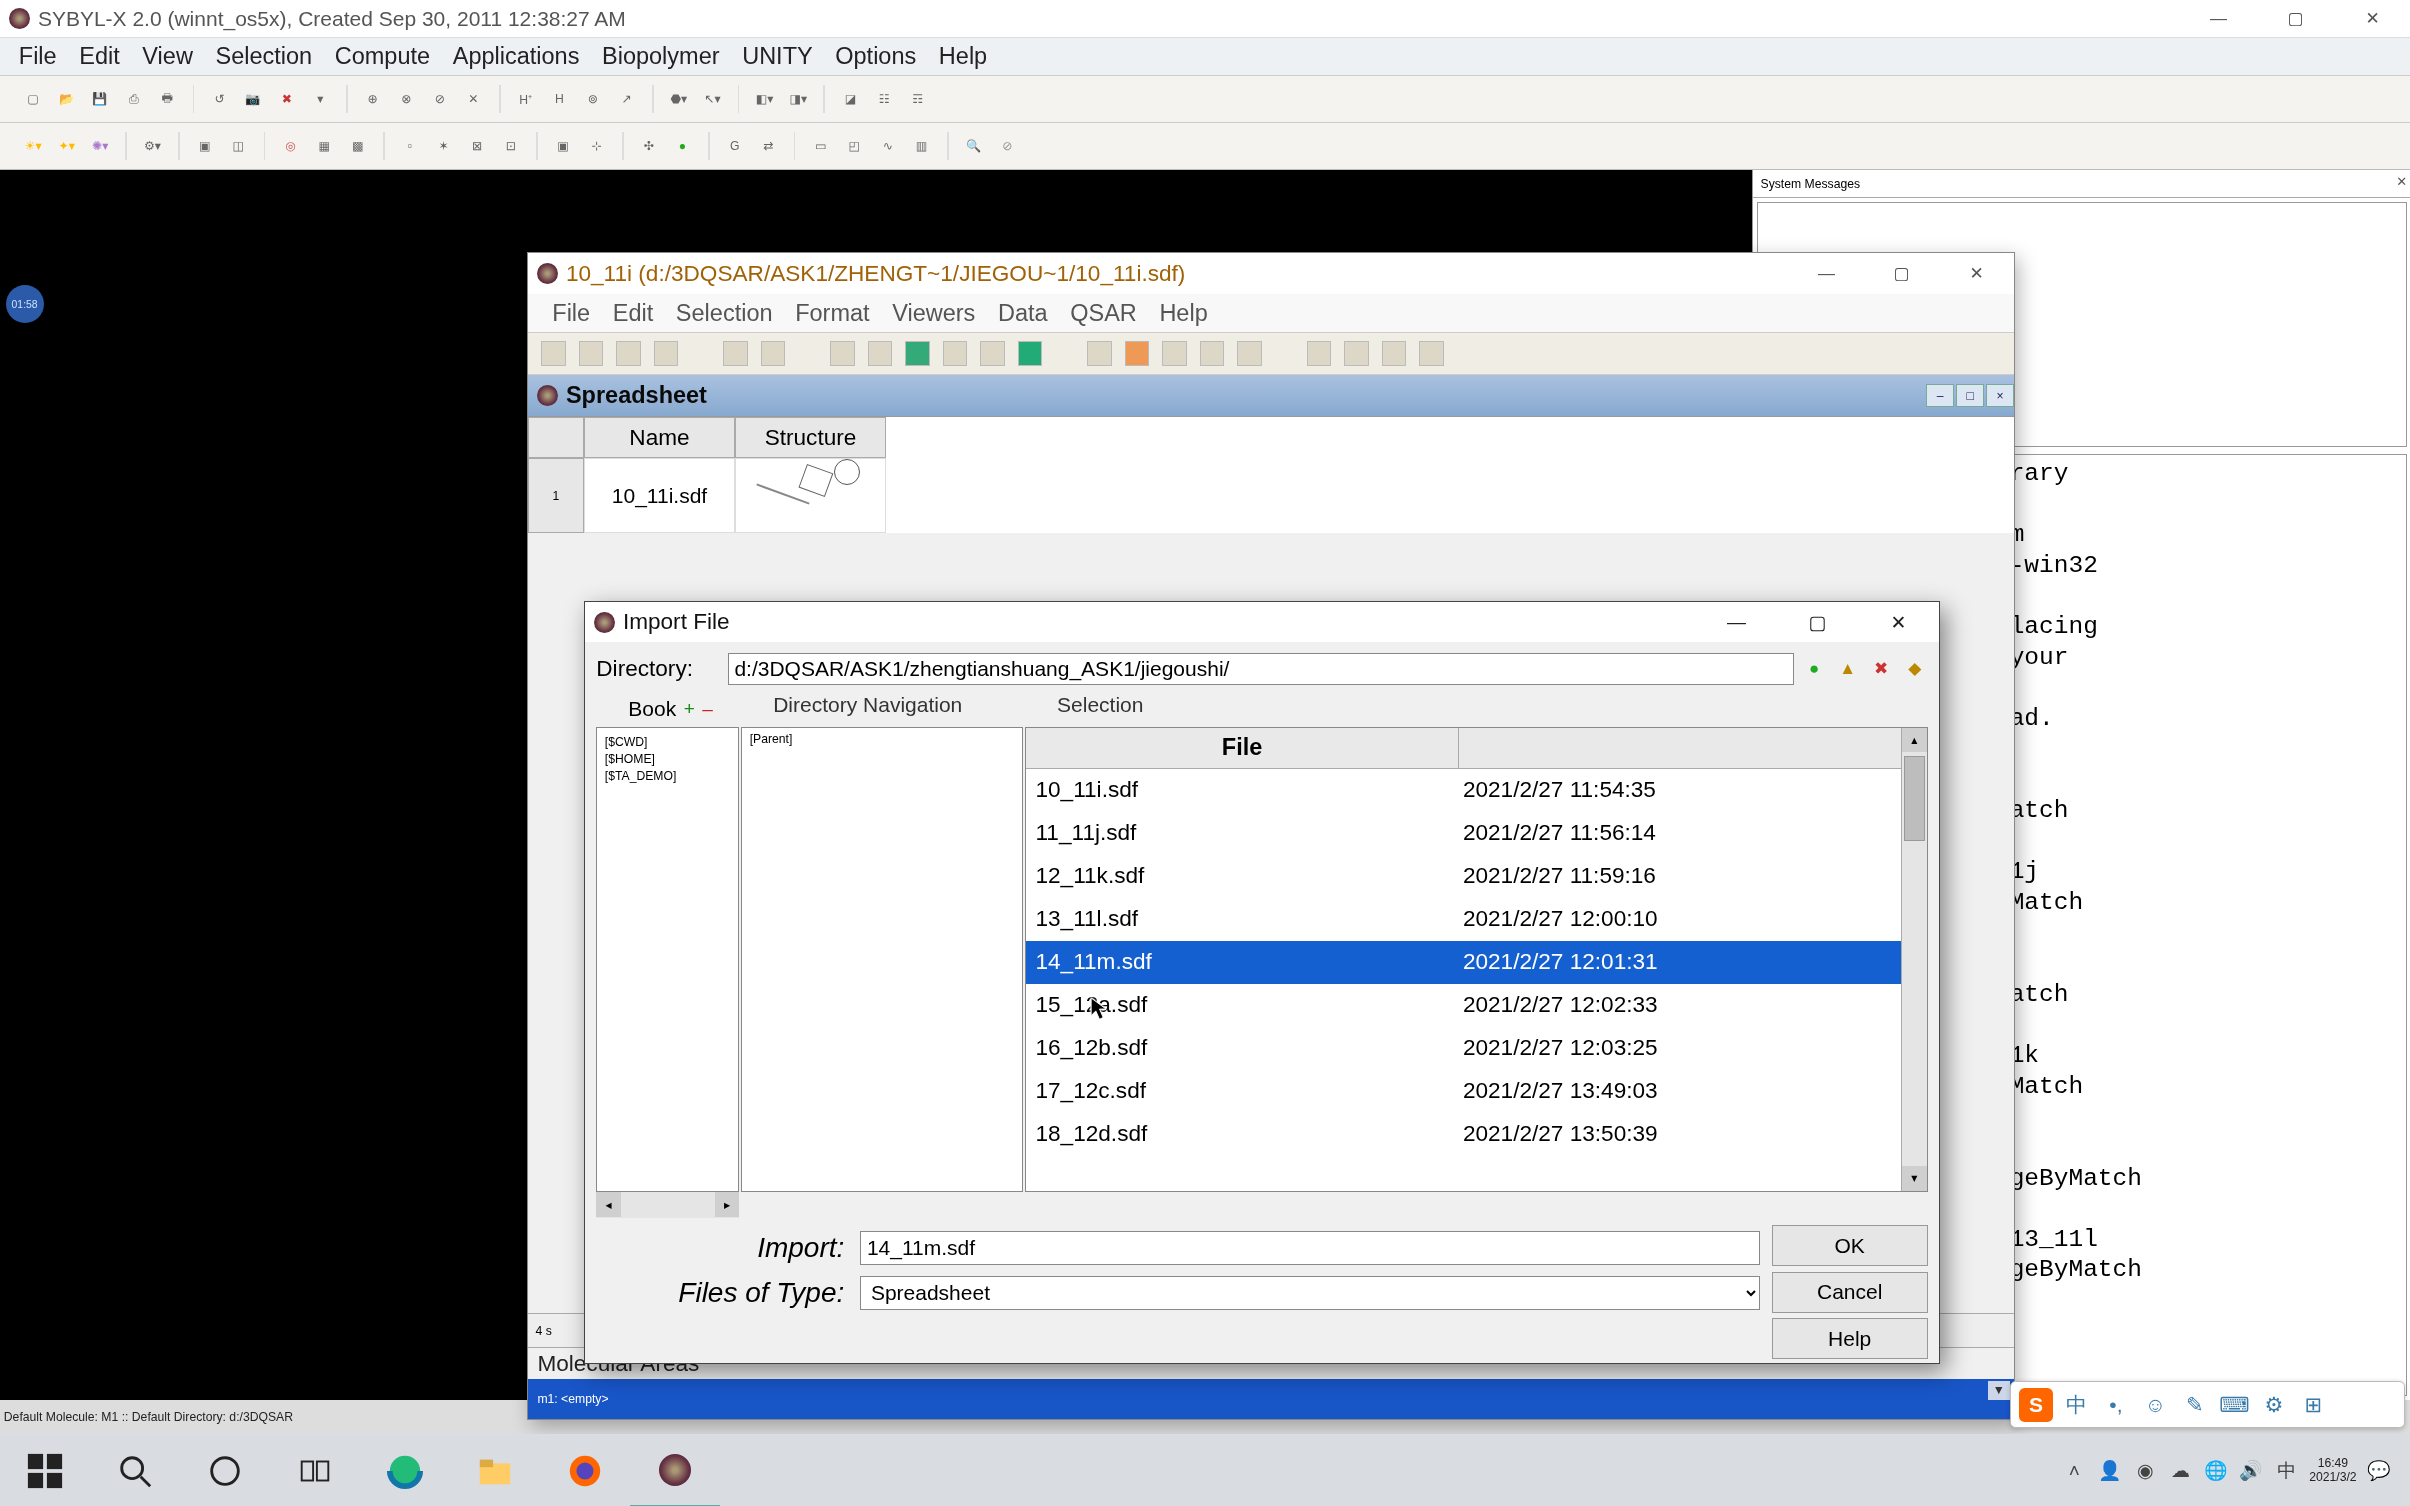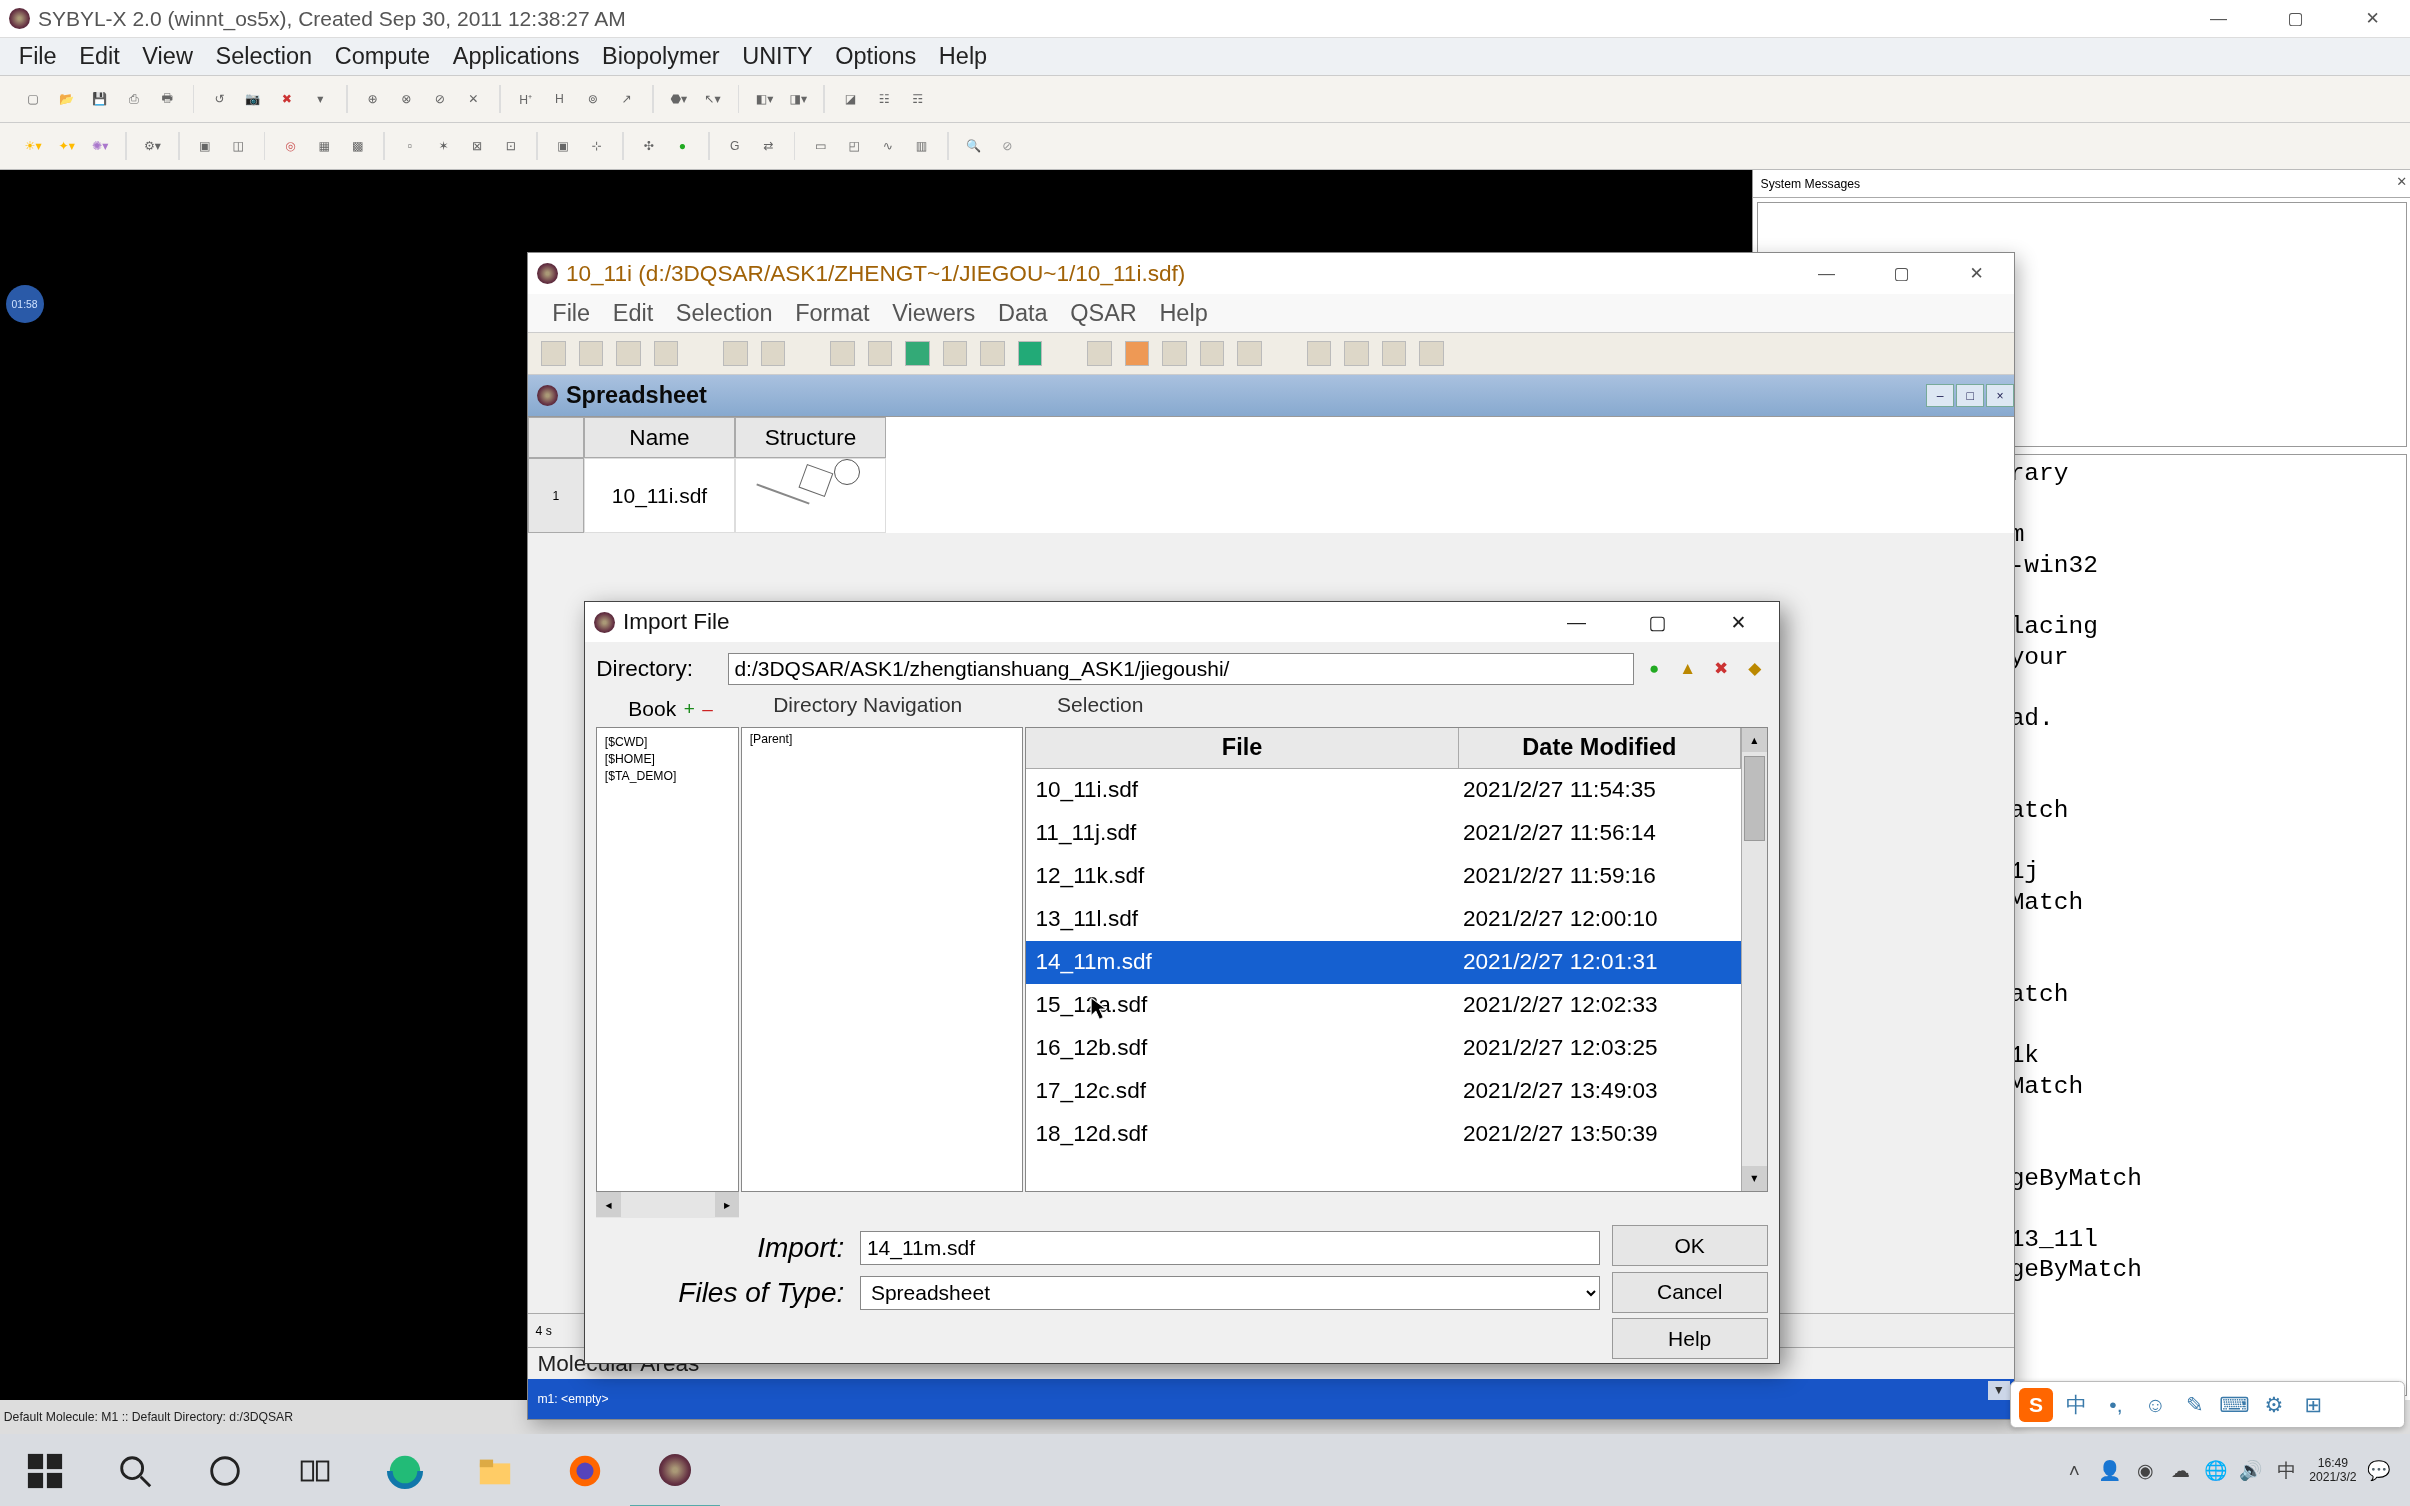--- a/index.html
+++ b/index.html
@@ -55,21 +55,21 @@
 .ss-row .rh { width:56px; background:#e7e7e7; border:0.9px solid #aaa; display:flex;align-items:center;justify-content:center;}
 .ss-row .cell { flex:0 0 151px; border:0.9px solid #ddd; display:flex;align-items:center;justify-content:center; font-size:21px;}
 .ss-footer { height:34px; background:#eee; border-top:0.9px solid #aaa; display:flex; align-items:center; padding-left:7.5px; font-size:19px;}
 
 
 .ma-label { height:32px; background:#f0f0f0; padding-left:9.4px; display:flex; align-items:center; font-size:22.6px; color:#222; border-top:0.9px solid #aaa;}
 .ma-body { height:40px; background:#1855c7; color:#fff; font-size:23.5px; display:flex; align-items:center; padding-left:9.4px; font-family:Tahoma; position:relative;}
 .ma-body .sc { position:absolute; right:3.8px; top:1.9px; width:22.6px;height:19px;background:#ccd6e8;color:#333;font-size:12.2px;display:flex;align-items:center;justify-content:center;}
 
 
-.import-dlg { position:absolute; left:584px; top:601px; width:1196px; height:763px; background:#f97316; border:0.9px solid #444; box-shadow:5.6px 7.5px 22.6px rgba(0,0,0,.45); display:flex; flex-direction:column;}
+.import-dlg { position:absolute; left:584px; top:601px; width:1356px; height:763px; background:#f97316; border:0.9px solid #444; box-shadow:5.6px 7.5px 22.6px rgba(0,0,0,.45); display:flex; flex-direction:column;}
 .imp-titlebar { height:40px; background:#fff; display:flex; align-items:center; padding-left:9.4px;}
 .imp-titlebar .icon{width:21px;height:21px;border-radius:50%;background:radial-gradient(circle,#a97 10%,#634 60%,#312 100%);margin-right:7.5px;}
 .imp-titlebar .t { font-size:22.6px; color:#111; flex:1;}
 .imp-titlebar .cbtn { width:81px;height:38px;display:flex;align-items:center;justify-content:center;font-size:19px;color:#222;}
 .imp-body { flex:1; background:#f0f0f0; padding:7.5px 11.3px 3.8px 11.3px; display:flex; flex-direction:column;justify-content:flex-end;}
 .dir-row { height:38px; display:flex; align-items:center; gap:7.5px; margin-bottom:5.6px;}
 .dir-row .lbl { font-size:22.6px; width:124px;}
 .dir-row input { flex:1; height:32px; font-size:21px; padding:0 5.6px; border:0.9px solid #888; background:#fff;}
 .dir-row .ib { width:26px;height:26px;border:0;background:transparent;font-size:17px;}
 .book-row { height:32px; display:flex; align-items:center; gap:7.5px;}
@@ -384,21 +384,20 @@
           <div>[$HOME]</div>
           <div>[$TA_DEMO]</div>
         </div>
       <div class="nav-list" id="nav-list">
           <div>[Parent]</div>
         </div>
       <div class="file-area">
         <div class="file-tab">
           <div class="file-head">
             <div class="h hfile">File</div>
-            <div class="h hdate">Date Modified</div>
           </div>
           <div class="file-rows" id="file-rows">
               <div class="frow ">
                 <div class="fn">10_11i.sdf</div>
                 <div class="fd">2021/2/27 11:54:35</div>
               </div>
               <div class="frow ">
                 <div class="fn">11_11j.sdf</div>
                 <div class="fd">2021/2/27 11:56:14</div>
               </div>

